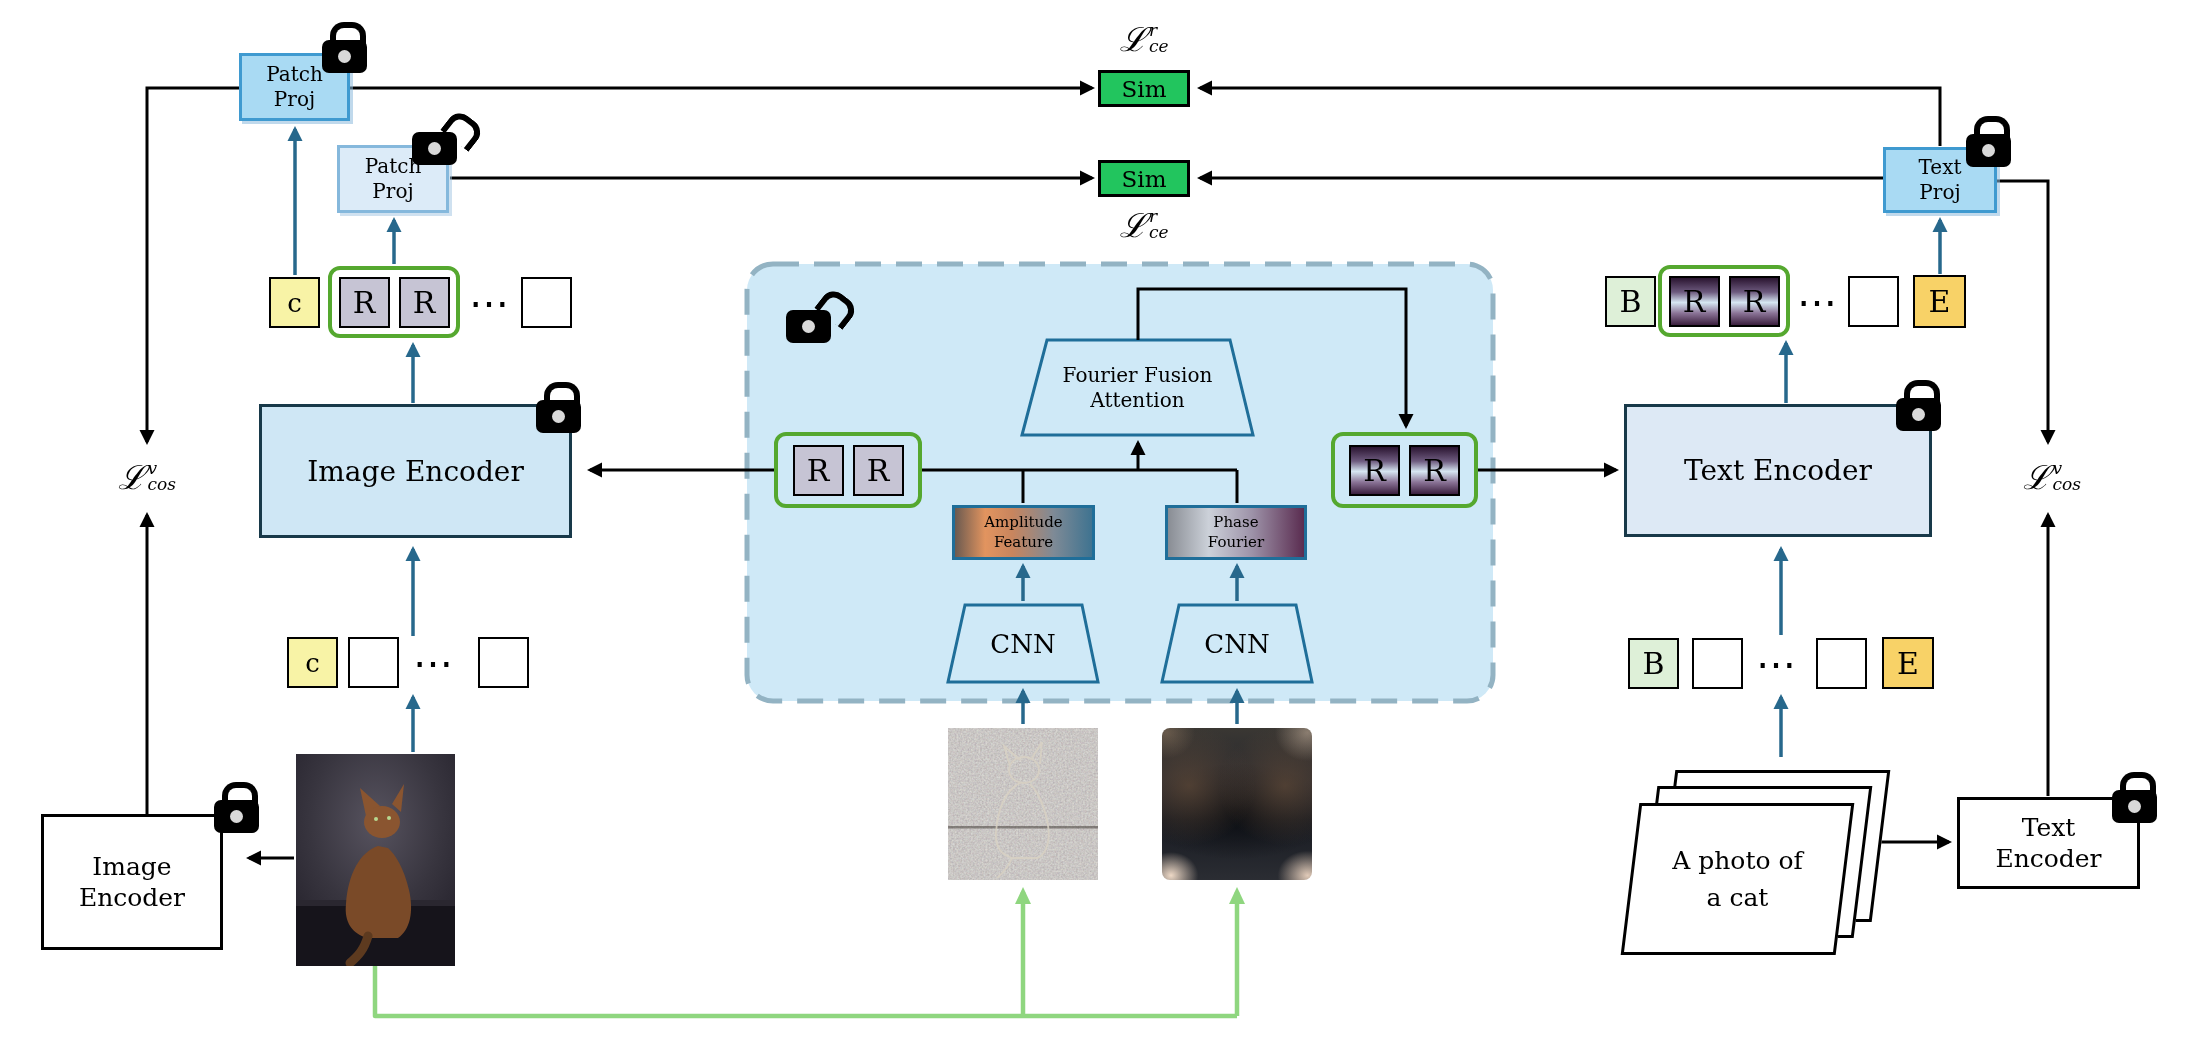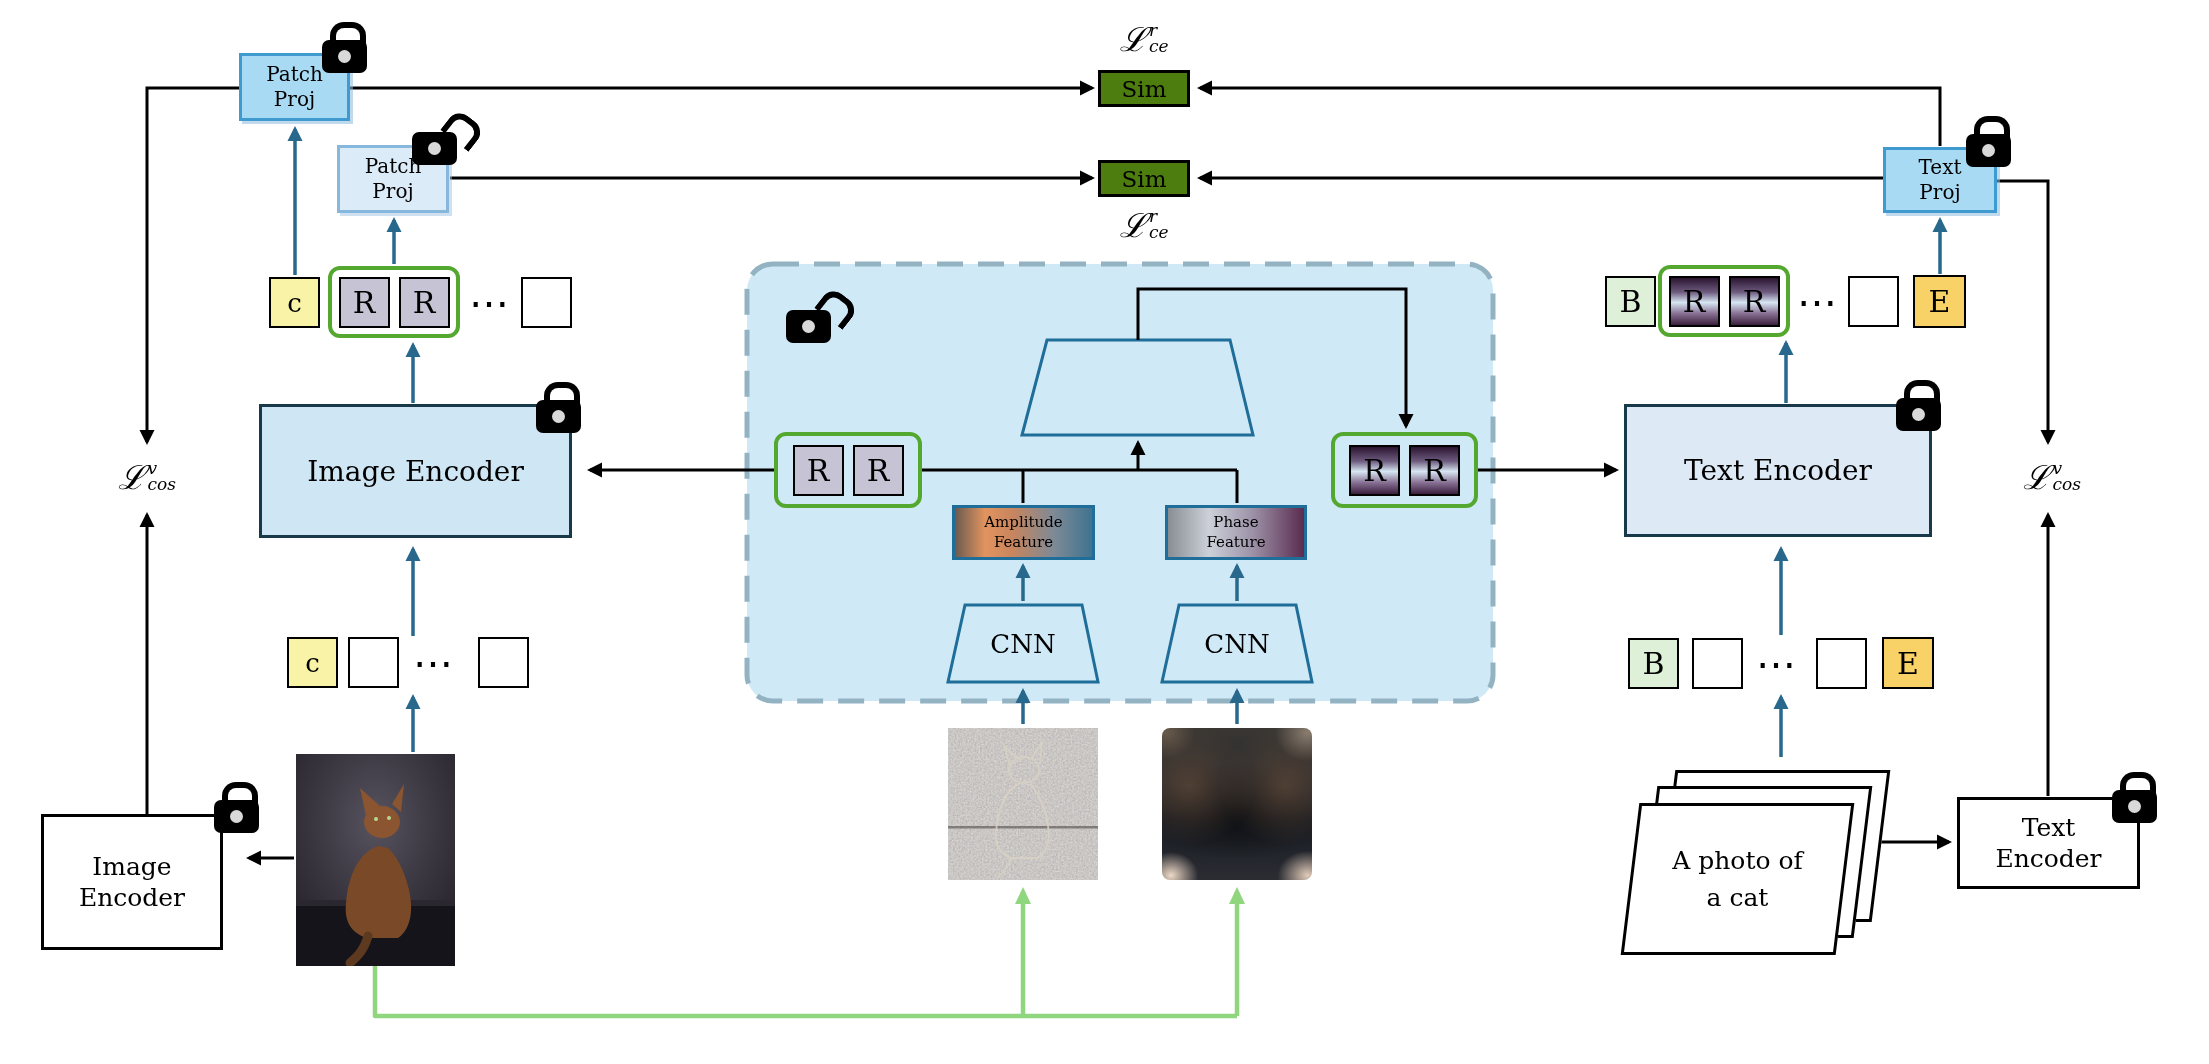--- a/index.html
+++ b/index.html
@@ -3,21 +3,21 @@
 <meta charset="utf-8">
 <style>
   html,body{margin:0;padding:0;background:#fff;}
   #canvas{position:relative;width:2209px;height:1064px;background:#fff;overflow:hidden;
           font-family:"DejaVu Serif","Liberation Serif",serif;color:#000;}
   #wires{position:absolute;left:0;top:0;z-index:1;pointer-events:none;}
   .box{position:absolute;z-index:2;box-sizing:border-box;display:flex;align-items:center;justify-content:center;text-align:center;}
   .ml{white-space:pre-line;line-height:1.25;}
   .projbox{background:#a9daf3;border:3px solid #3f9ad0;font-size:20px;box-shadow:3px 3px 0 rgba(140,185,220,.55);}
   .projbox2{background:#dcebf8;border:3px solid #85b8dc;font-size:20px;box-shadow:3px 3px 0 rgba(160,195,225,.5);}
-  .simbox{background:#4d7c0f;border:3px solid #000;font-size:23px;}
+  .simbox{background:#22c55e;border:3px solid #000;font-size:23px;}
   .encbox{background:#cfe7f5;border:3.5px solid #183949;font-size:28px;}
   .encbox2{background:#dde9f5;border:3.5px solid #183949;font-size:28px;}
   .whitebox{background:#fff;border:3px solid #000;font-size:25px;}
   .featbox{border:3px solid #1f6e99;font-size:15px;line-height:1.3;}
   .traplabel{position:absolute;z-index:3;display:flex;align-items:center;justify-content:center;text-align:center;background:transparent;}
   .tok{width:51px;height:51px;border:2.5px solid #000;box-sizing:border-box;display:flex;align-items:center;justify-content:center;font-size:30px;position:absolute;z-index:2;background:#fff;}
   .tok.inrow{position:relative;}
   .tokgroup{position:absolute;z-index:2;border:4px solid #55a82f;border-radius:12px;box-sizing:border-box;display:flex;gap:9px;align-items:center;justify-content:center;}
   .tok-gray{background:#c6c4d4;}
   .tok-purple{background:linear-gradient(180deg,#2a1430 0%,#6d5a7e 30%,#d6e6f2 52%,#8a7396 75%,#3b1f3e 100%);}
@@ -201,27 +201,29 @@
       <div class="lockbody"></div>
       <div class="keyhole"></div>
     </div>
 
   <div class="lock open" style="left:786px;top:292px;">
     <div class="shackle"></div>
       <div class="lockbody"></div>
       <div class="keyhole"></div>
     </div>
 
+  <div class="traplabel ml" style="left:1022px;top:352px;width:231px;height:72px;font-size:20px;">Fourier Fusion
+Attention</div>
   <div class="traplabel" style="left:948px;top:620px;width:150px;height:48px;font-size:26px;">CNN</div>
   <div class="traplabel" style="left:1162px;top:620px;width:150px;height:48px;font-size:26px;">CNN</div>
 
   <div class="box featbox ml" style="left:952px;top:505px;width:143px;height:55px;background:linear-gradient(90deg,#6b5a50 0%,#e2945f 22%,#c8855e 42%,#7e8a96 72%,#3f7390 100%);">Amplitude
 Feature</div>
   <div class="box featbox ml" style="left:1165px;top:505px;width:142px;height:55px;background:linear-gradient(90deg,#898d94 0%,#ccd1d9 30%,#9d92a8 62%,#5a2c50 100%);">Phase
-Feature</div>
+Fourier</div>
 
   <div class="tokgroup" style="left:774px;top:432px;width:148px;height:76px;">
     <div class="tok inrow tok-gray">R</div>
     <div class="tok inrow tok-gray">R</div>
   </div>
   <div class="tokgroup" style="left:1331px;top:432px;width:147px;height:76px;">
     <div class="tok inrow tok-purple">R</div>
     <div class="tok inrow tok-purple">R</div>
   </div>
 

